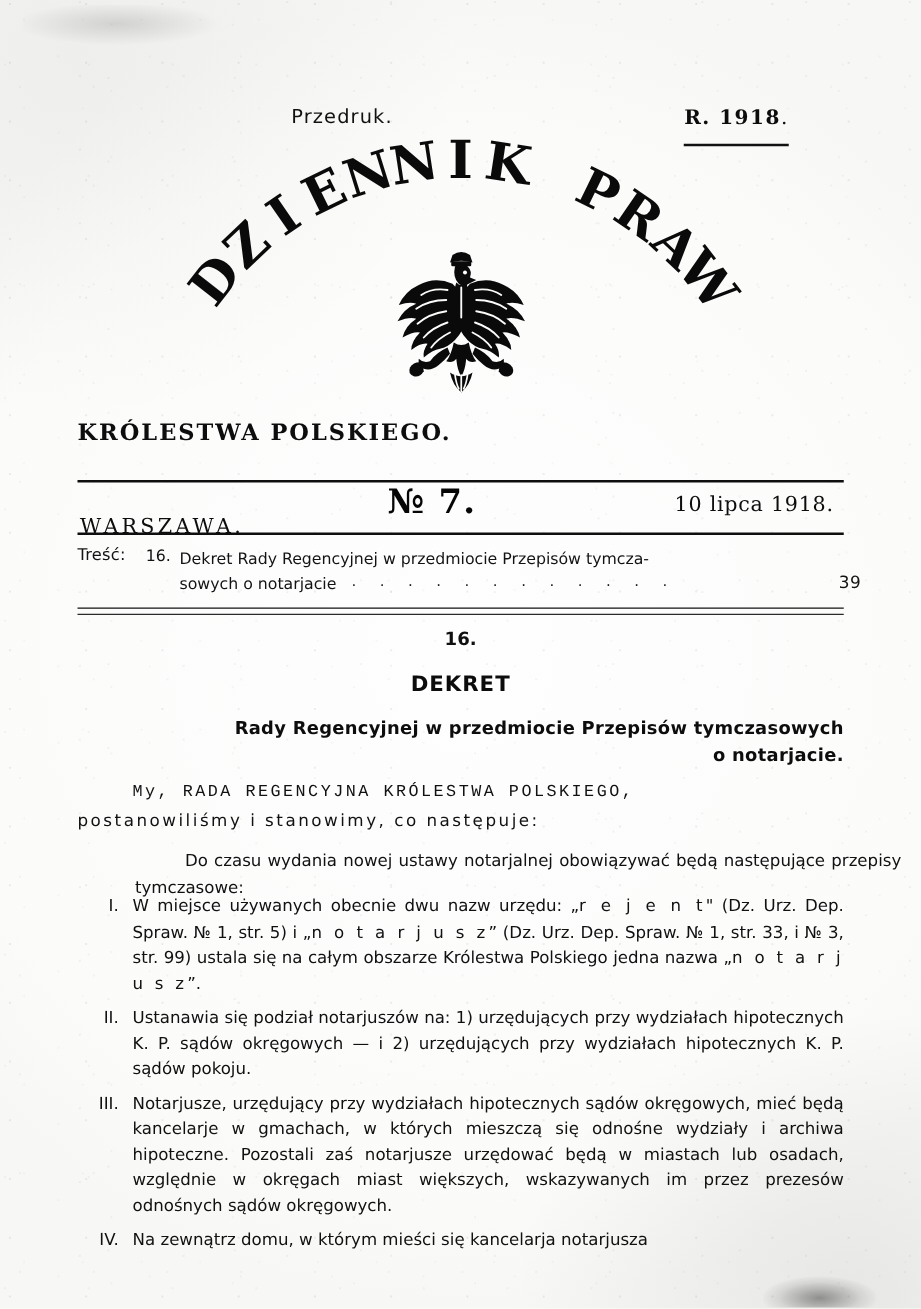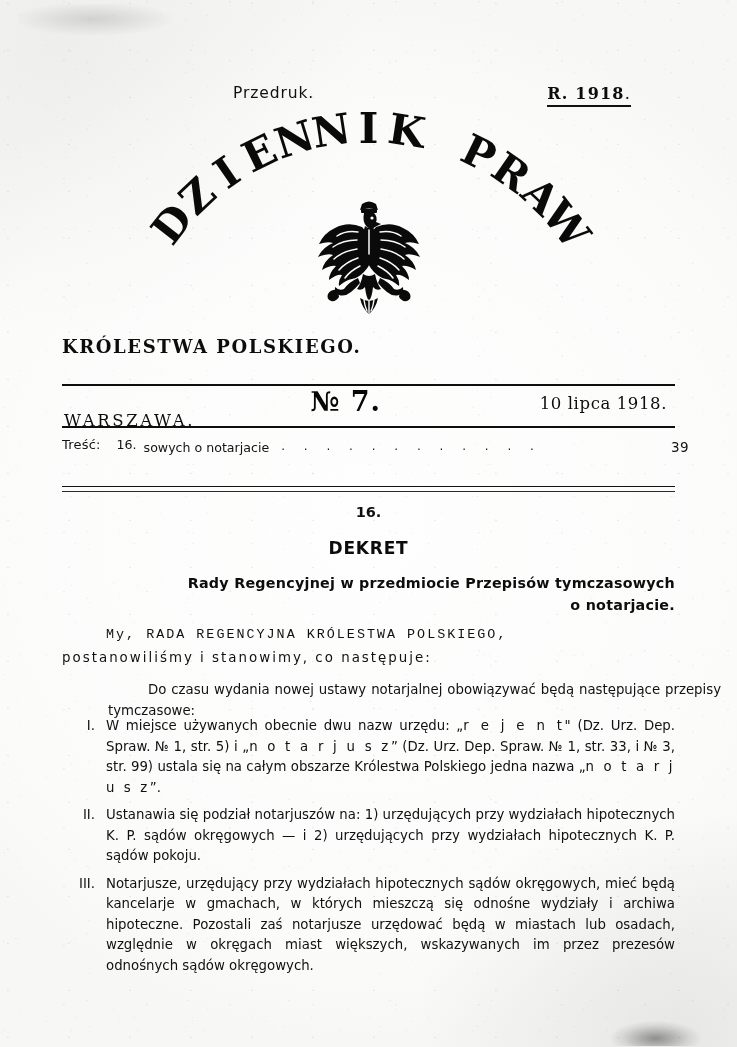--- a/index.html
+++ b/index.html
@@ -80,21 +80,21 @@
     letter-spacing: .9px;
     color: #111;
   }
   .year {
     position: absolute;
     right: 44px; top: 0;
     font-family: "DejaVu Serif", serif;
     font-size: 16px;
     font-weight: bold;
     letter-spacing: 1.2px;
-    padding-bottom: 2px;
+    padding-bottom: 12px;
     border-bottom: 2px solid #111;
     color: #0c0c0c;
   }
   .year .dot-after {
     font-weight: normal;
   }
 
   
   .masthead {
     position: absolute;
@@ -438,20 +438,21 @@
       </div>
       <div class="date">10 lipca 1918.</div>
     </div>
     <div class="rule-heavy" style="top:426px;"></div>
 
     <div class="toc">
       <div class="toc-row">
         <div class="toc-label">Treść:</div>
         <div class="toc-num">16.</div>
         <div class="toc-body">
+          <div>Dekret Rady Regencyjnej w przedmiocie Przepisów tymcza-</div>
           <div class="toc-line2">
             <span>sowych o notarjacie</span>
             <span class="toc-dots">. . . . . . . . . . . .</span>
             <span class="toc-page">39</span>
           </div>
         </div>
       </div>
     </div>
     <div class="rule-double" style="top:486px;"></div>
 
@@ -475,18 +476,22 @@
           <div class="art-text"><span>W miejsce używanych obecnie dwu nazw urzędu: „</span><span class="sp">r e j e n t</span><span>" (Dz. Urz. Dep. Spraw. № 1, str. 5) i „</span><span class="sp">n o t a r j u s z</span><span>” (Dz. Urz. Dep. Spraw. № 1, str. 33, i № 3, str. 99) ustala się na całym obszarze Królestwa Polskiego jedna nazwa „</span><span class="sp">n o t a r j u s z</span><span>”.</span></div>
         </div>
         <div class="art">
           <div class="art-num">II.</div>
           <div class="art-text"><span>Ustanawia się podział notarjuszów na: 1) urzędujących przy wydziałach hipotecznych K. P. sądów okręgowych — i 2) urzędujących przy wydziałach hipotecznych K. P. sądów pokoju.</span></div>
         </div>
         <div class="art">
           <div class="art-num">III.</div>
           <div class="art-text"><span>Notarjusze, urzędujący przy wydziałach hipotecznych sądów okręgowych, mieć będą kancelarje w gmachach, w których mieszczą się odnośne wydziały i archiwa hipoteczne. Pozostali zaś notarjusze urzędować będą w miastach lub osadach, względnie w okręgach miast większych, wskazywanych im przez prezesów odnośnych sądów okręgowych.</span></div>
         </div>
+        <div class="art art-last">
+          <div class="art-num">IV.</div>
+          <div class="art-text"><span>Na zewnątrz domu, w którym mieści się kancelarja notarjusza</span></div>
+        </div>
       </div>
 
   </div>
 
   <div class="smudge-bottom"></div>
 </div>
 
 </body></html>

